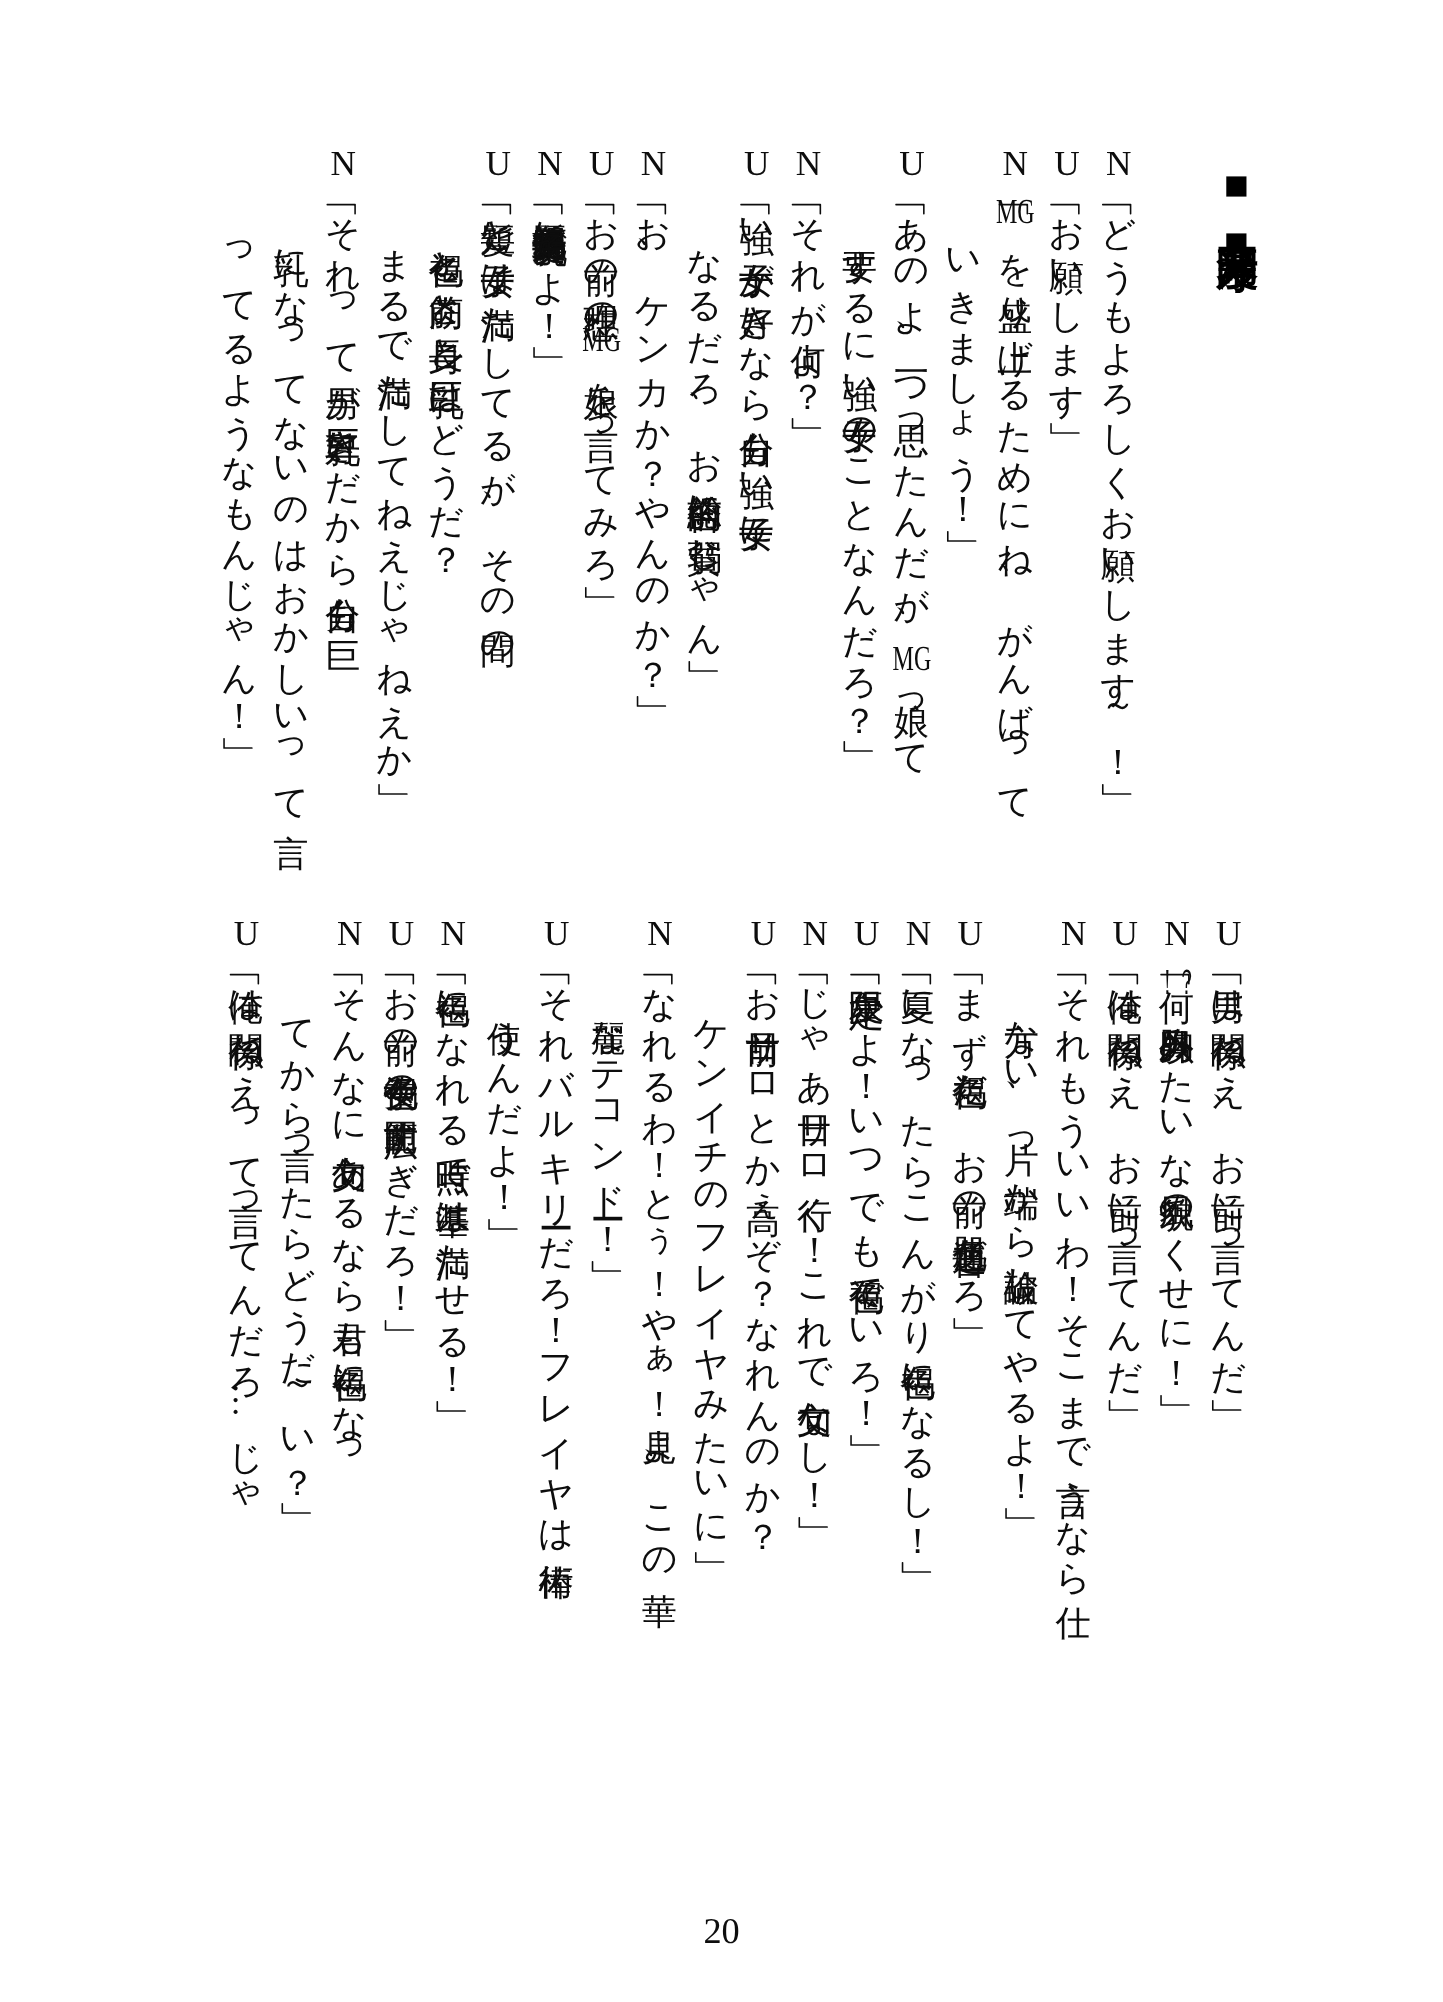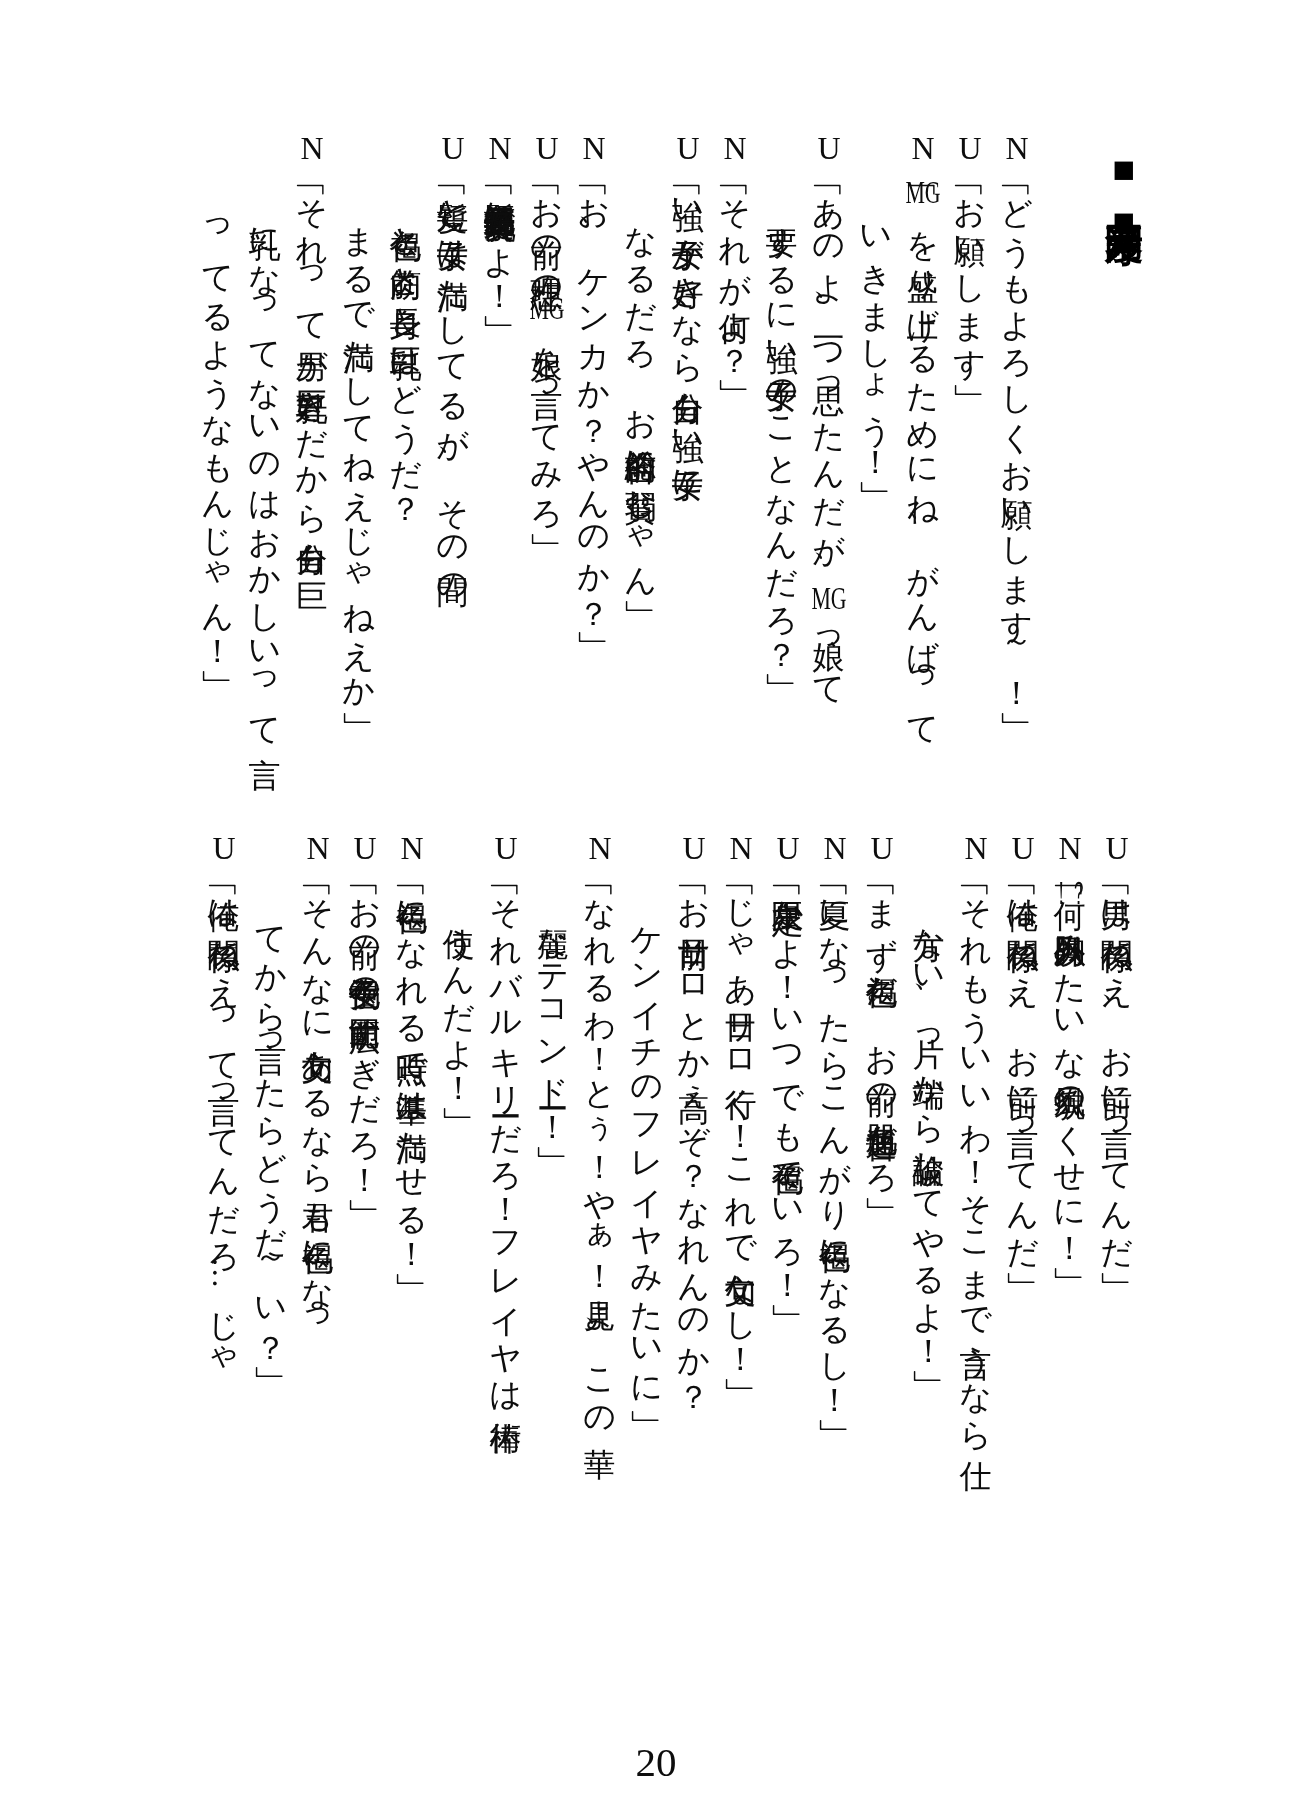--- a/index.html
+++ b/index.html
@@ -47,21 +47,21 @@
   .speaker {
     text-orientation: upright;
     margin-inline-end: 8px;
   }
   .tcy { text-combine-upright: all; }
   .page-number {
     position: absolute;
     top: 1738px;
     left: 50%;
     transform: translateX(-50%);
-    font-size: 41px;
+    font-size: 33px;
     color: #0d0d0d;
   }
 </style>
 </head>
 <body>
 
 <div class="page">
   <div class="title">■幕間漫才■</div>
 
   <div class="vblock vblock-top">

